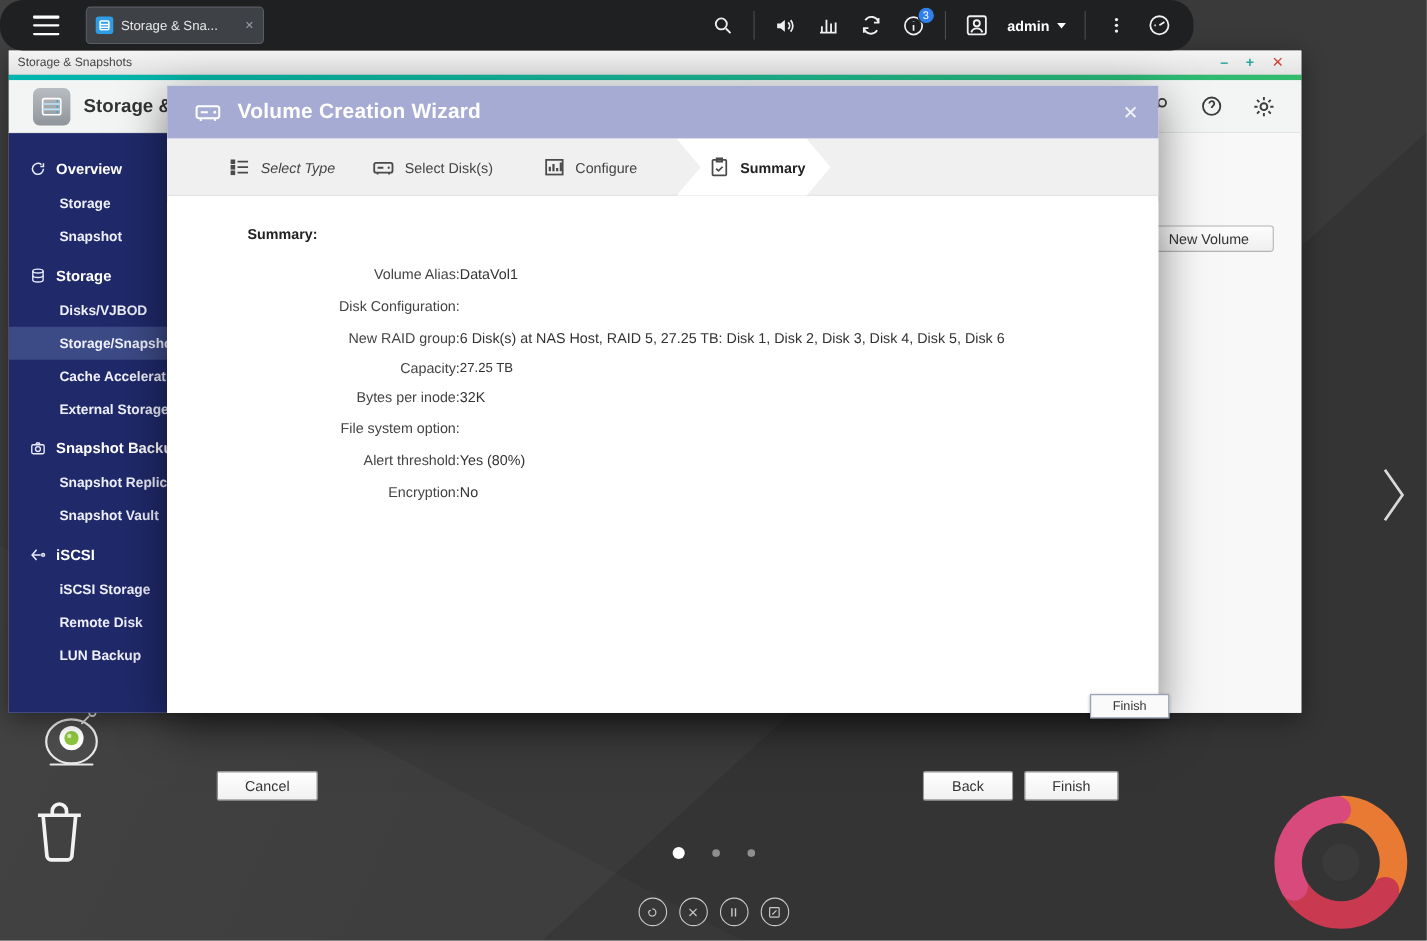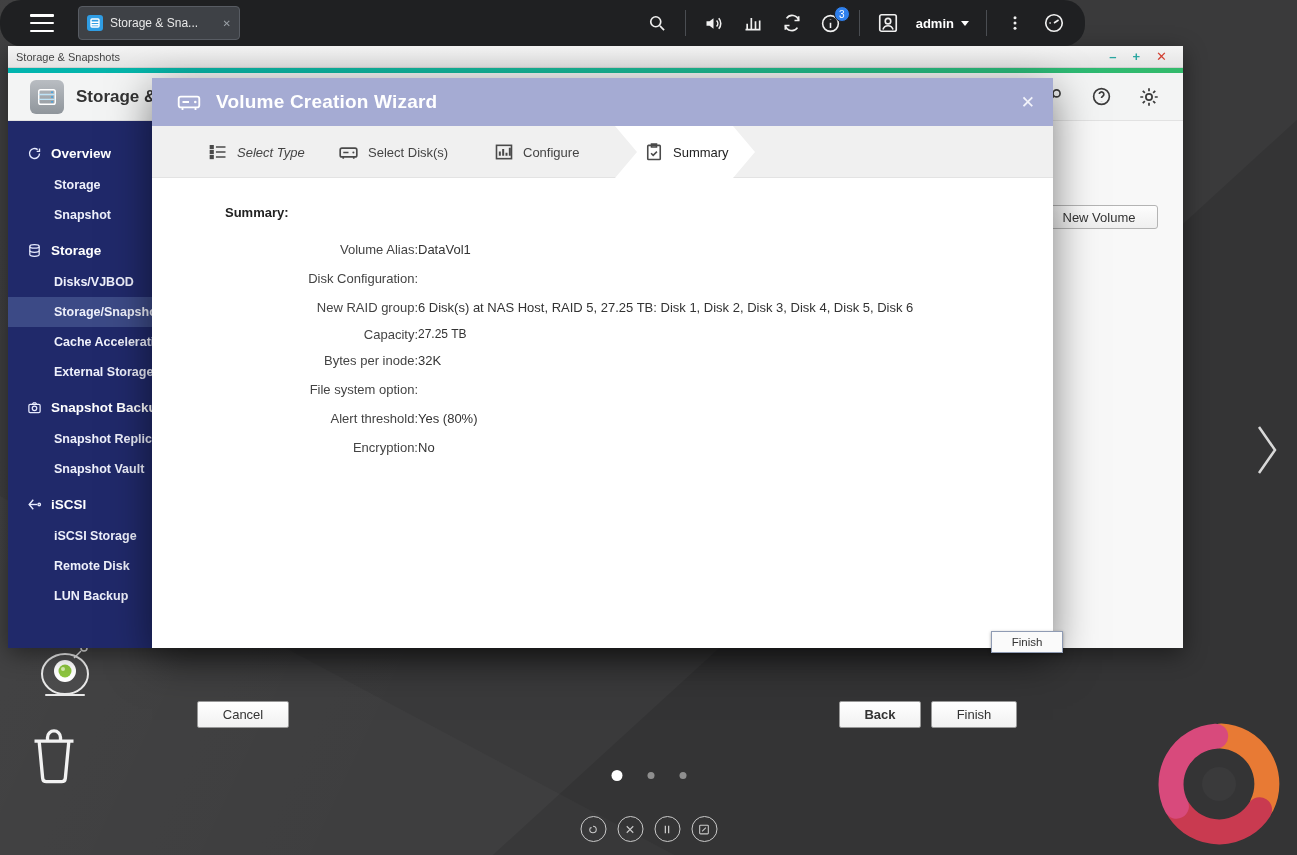--- a/index.html
+++ b/index.html
@@ -59,33 +59,33 @@
   
   .modal { position:absolute; left:152px; top:78px; width:901px; height:570px; background:#fff; z-index:10; box-shadow:0 12px 40px rgba(0,0,0,.5); }
   .modal-header { height:48px; background:var(--modal-header,#a5abd3); display:flex; align-items:center; }
   .modal-header-icon { margin-left:24px; color:#fff; display:flex; }
   .modal-title { margin-left:14px; color:#fff; font-size:19px; font-weight:bold; letter-spacing:.2px; }
   .modal-close { margin-left:auto; margin-right:18px; color:#f2f3fa; font-size:17px; cursor:pointer; line-height:1; }
   .steps { position:relative; height:52px; background:#f0f0f0; border-bottom:1px solid #e3e3e3; }
   .step-arrow { position:absolute; left:463px; top:0; width:140px; height:52px; background:#fff; clip-path:polygon(0 0, calc(100% - 22px) 0, 100% 50%, calc(100% - 22px) 100%, 0 100%, 22px 50%); }
   .step { position:absolute; top:0; height:52px; display:flex; align-items:center; gap:9px; color:#444; font-size:13px; cursor:pointer; }
   .step .s-ic { color:#4a4a4a; display:flex; }
-  .step.active { color:#222; font-weight:normal;text-align:right; }
+  .step.active { color:#222; font-weight:bold;text-align:right; }
   .step1 { left:56px;font-style:italic; } .step2 { left:186px; } .step3 { left:342px; } .step4 { left:492px; }
   .modal-content { position:absolute; left:0; top:105px; right:0; bottom:0; background:#fff; }
   .sum-heading { position:absolute; left:73px; top:22px; font-size:13px; font-weight:bold; color:#222; }
   .srows { position:absolute; left:73px; top:52px; right:30px; }
   .row { height:29px; display:flex; align-items:center;text-align:right; }
   .srows > .row:nth-child(4) { height:24px; }
   .row .lab { width:193px; flex:none; font-size:13px; color:#444; }
   .row .val { font-size:13px; color:#333; white-space:nowrap; }
   .srows > .row:nth-child(4) .val { font-size:12px; }
   .mbtn { position:absolute; top:518px; height:27px; background:linear-gradient(#ffffff,#f1f1f1); border:1px solid #979797; border-radius:2px; font-size:13px; color:#333; cursor:pointer; font-family:inherit; }
   .btn-cancel { left:45px; width:92px; }
-  .btn-back { left:687px; width:82px;font-weight:bold; }
+  .btn-back { left:687px; width:82px; }
   .btn-finish { left:779px; width:86px; }
   .floating-finish { position:absolute; left:991px; top:631px; width:72px; height:22px; z-index:30; background:#fafafa; border:1px solid #8f9bb3; font-size:11.5px; color:#333; cursor:pointer; font-family:inherit; box-shadow:0 1px 3px rgba(0,0,0,.35); }
 
   
   .robot { position:absolute; left:32px; top:640px; cursor:pointer; }
   .trash { position:absolute; left:28px; top:726px; cursor:pointer; color:#f2f2f2; }
   .chevron-right { position:absolute; left:1256px; top:424px; cursor:pointer; color:#d8d8d8; }
   .page-dots { position:absolute; left:50%; top:770px; transform:translateX(-50%); display:flex; align-items:center; gap:25px; }
   .pdot { width:7px; height:7px; border-radius:50%; background:#8f8f8f; cursor:pointer; }
   .pdot.active { width:11px; height:11px; background:#fff; }

